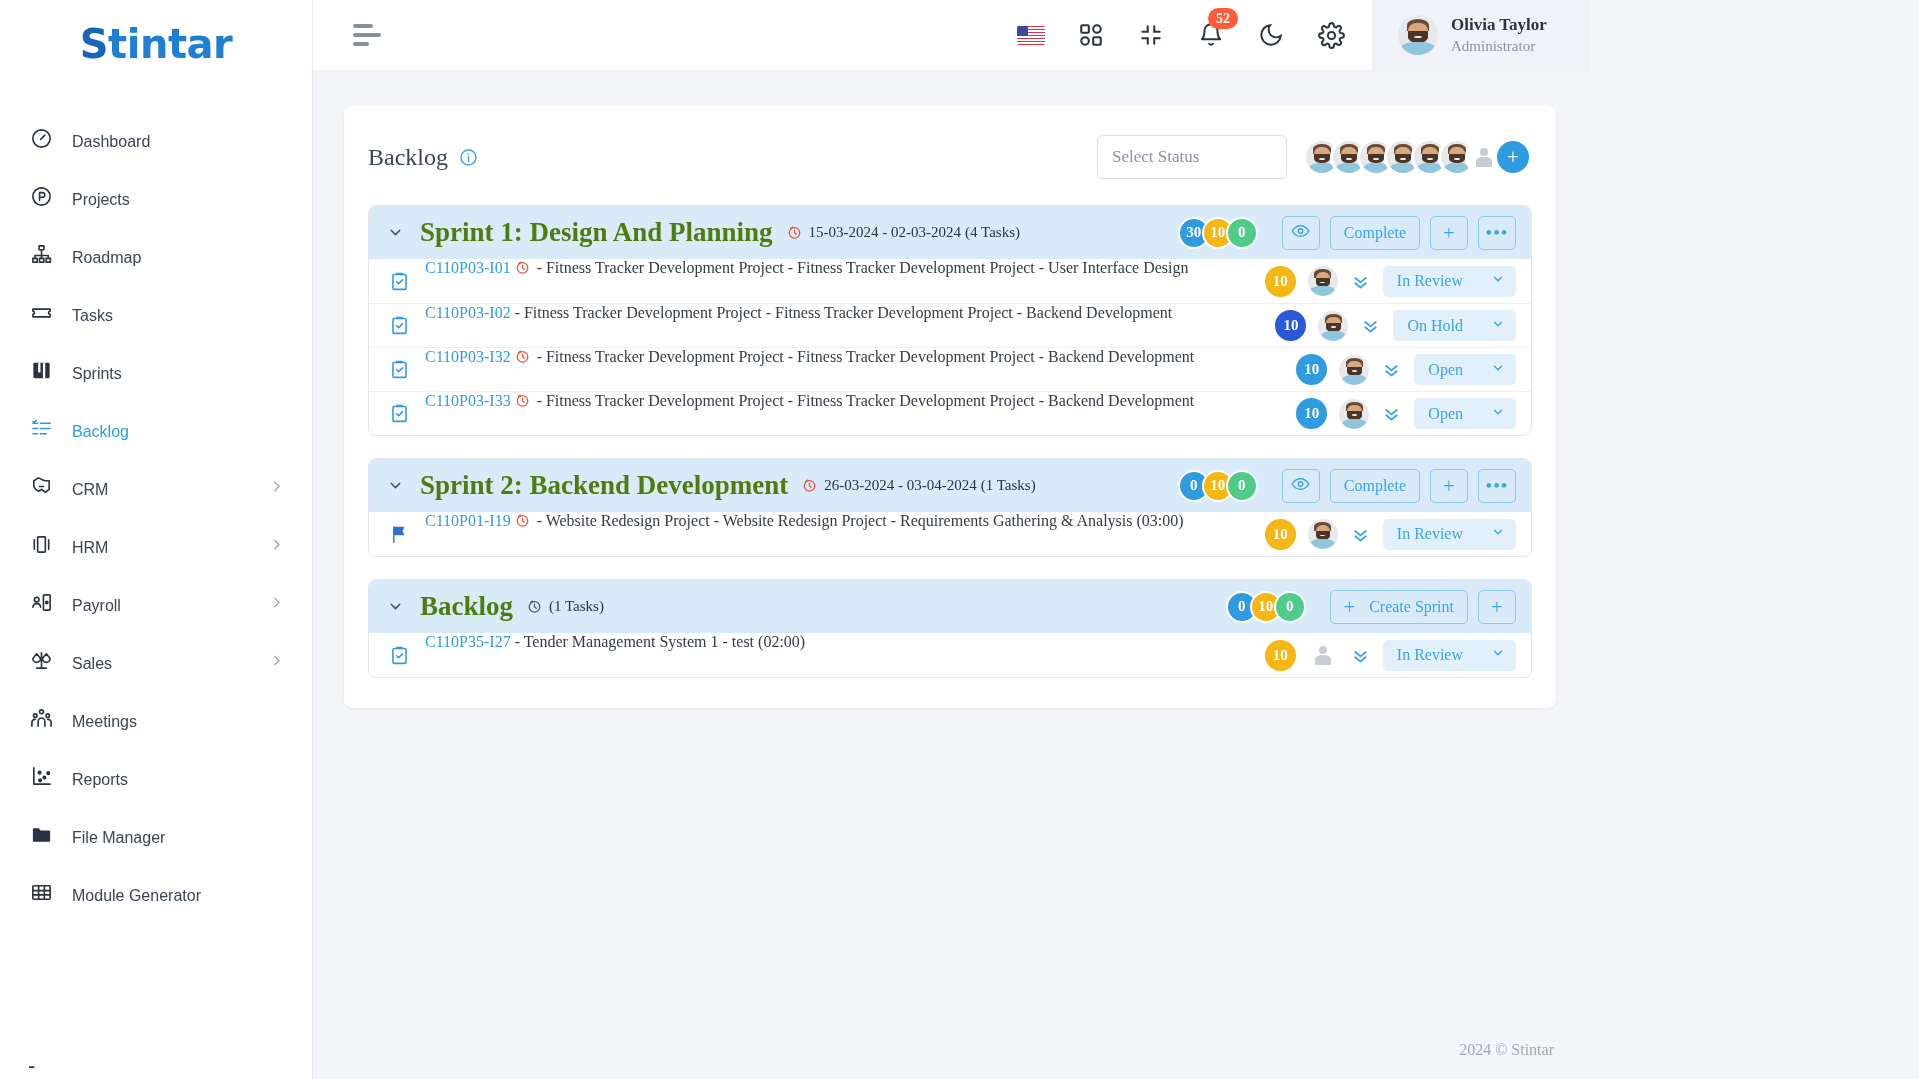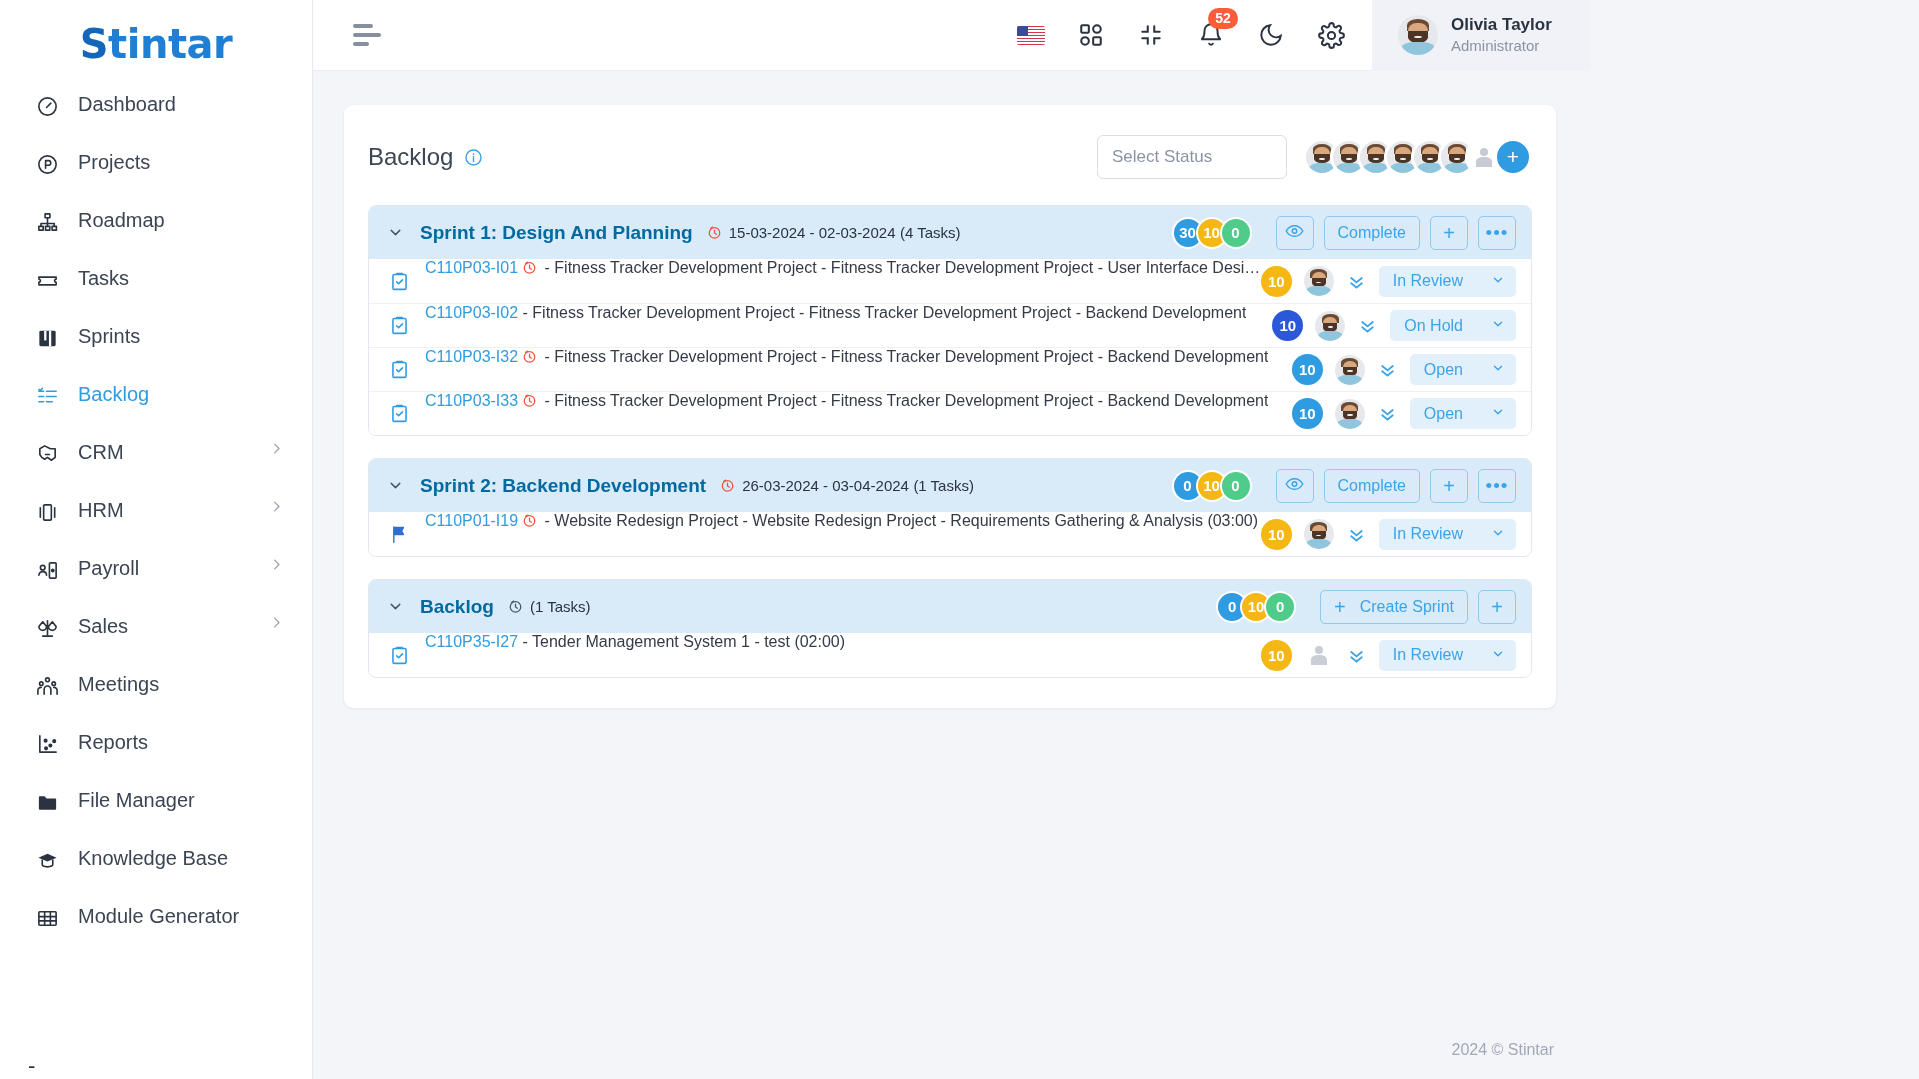--- a/index.html
+++ b/index.html
@@ -19,37 +19,37 @@
     flex-shrink: 0;
   }
   .brand { height: 87px; display: flex; align-items: center; justify-content: center; }
   .brand-text {
     font-size: 40px; font-weight: 700; letter-spacing: -0.5px;
     color: #1f7fd4; font-family: "DejaVu Sans", sans-serif;
   }
   .brand-text .s-glyph { color: #1565b8; }
   .nav { flex: 1; padding-top: 6px; overflow: hidden; }
   .nav-item {
-    display: flex; align-items: flex-start; height: 58px;
-    padding: 0 28px 0 28px; color: #3b4453; font-size: 20px;
-    cursor: pointer; position: relative; margin-left: 6px;
+    display: flex; align-items: flex-end; height: 58px;
+    padding: 0 28px 0 28px; color: #3b4453; font-size: 16px;
+    cursor: pointer; position: relative;
   }
   .nav-item .ico {
     width: 26px; height: 26px; margin-right: 18px;
     display: flex; align-items: center; justify-content: center;
     color: #2b3340; flex-shrink: 0;
   }
   .nav-item .lbl { flex: 1; white-space: nowrap; }
   .nav-item.active { color: #2f9be0; }
   .nav-item.active .ico { color: #2f9be0; }
   .nav-item .chev { color: #9aa3b2; font-size: 17px; }
   .nav-dot { color: #2b3340; font-size: 22px; padding-left: 28px; }
 
   
-  .main { flex: 1; display: flex; flex-direction: column; min-width: 0; }
+  .main { flex: 1; display: flex; flex-direction: column; min-width: 0; font-family: Liberation Serif, serif; }
 
   .topbar {
     height: 71px; background: #ffffff; display: flex; align-items: center;
     border-bottom: 1px solid #edeef3; flex-shrink: 0;
   }
   .burger { margin-left: 40px; display: flex; flex-direction: column; gap: 5px; cursor: pointer; width: 30px; }
   .burger i { display: block; height: 4px; border-radius: 2px; background: #878e9e; }
   .burger i:nth-child(1) { width: 20px; }
   .burger i:nth-child(2) { width: 28px; }
   .burger i:nth-child(3) { width: 16px; }
@@ -112,21 +112,21 @@
     margin-left: -9px; border: 3px solid #fff; cursor: pointer; z-index: 2;
   }
 
   
   .group { margin-top: 22px; border: 1px solid #e2e6ee; border-radius: 8px; overflow: hidden; background:#fff; }
   .group + .group { margin-top: 22px; }
   .group-head {
     background: #d9ebf9; display: flex; align-items: center; height: 53px; padding: 0 15px 0 18px;
   }
   .caret { color: #4a5364; font-size: 19px; margin-right: 16px; cursor: pointer; line-height: 1; display:flex; }
-  .group-title { font-size: 19px; font-weight: 700; color: #0369a1; white-space: nowrap; }
+  .group-title { font-size: 27px; font-weight: 700; color: #4d7c0f; white-space: nowrap; }
   .clock-ico { margin: 0 7px 0 14px; display: inline-flex; color: #f0503a; }
   .clock-ico.gray { color: #4a5364; }
   .group-meta { font-size: 15px; color: #2b3340; white-space: nowrap; }
   .group-spacer { flex: 1; }
 
   .count-pills { display: flex; align-items: center; margin-right: 14px; }
   .pill {
     width: 32px; height: 32px; border-radius: 50%; border: 2px solid #fff;
     display: flex; align-items: center; justify-content: center;
     color: #fff; font-size: 15px; font-weight: 700; margin-left: -8px;
@@ -328,29 +328,20 @@
           </span>
           <span class="lbl">Reports</span>
         </div>
         <div class="nav-item">
           <span class="ico">
             <svg width="23" height="23" viewBox="0 0 24 24" fill="none" stroke="currentColor" stroke-width="1.7" stroke-linecap="round" stroke-linejoin="round">
               <path d="M3 6.5a1 1 0 0 1 1-1h5l2 2.2h9a1 1 0 0 1 1 1v9.8a1 1 0 0 1-1 1H4a1 1 0 0 1-1-1z" fill="currentColor" stroke="none"></path>
             </svg>
           </span>
           <span class="lbl">File Manager</span>
-        </div>
-        <div class="nav-item">
-          <span class="ico">
-            <svg width="23" height="23" viewBox="0 0 24 24" fill="none" stroke="currentColor" stroke-width="1.7" stroke-linecap="round" stroke-linejoin="round">
-              <path d="M2.5 9 12 5l9.5 4-9.5 4z" fill="currentColor" stroke="none"></path>
-              <path d="M6.5 11.5V16c0 1.4 2.5 2.6 5.5 2.6s5.5-1.2 5.5-2.6v-4.5"></path>
-            </svg>
-          </span>
-          <span class="lbl">Knowledge Base</span>
         </div>
         <div class="nav-item">
           <span class="ico">
             <svg width="23" height="23" viewBox="0 0 24 24" fill="none" stroke="currentColor" stroke-width="1.7" stroke-linecap="round" stroke-linejoin="round">
               <rect x="3" y="5" width="18" height="14" rx="1"></rect>
               <path d="M3 10h18M3 14.5h18M9 5v14M15 5v14"></path>
             </svg>
           </span>
           <span class="lbl">Module Generator</span>
         </div>

